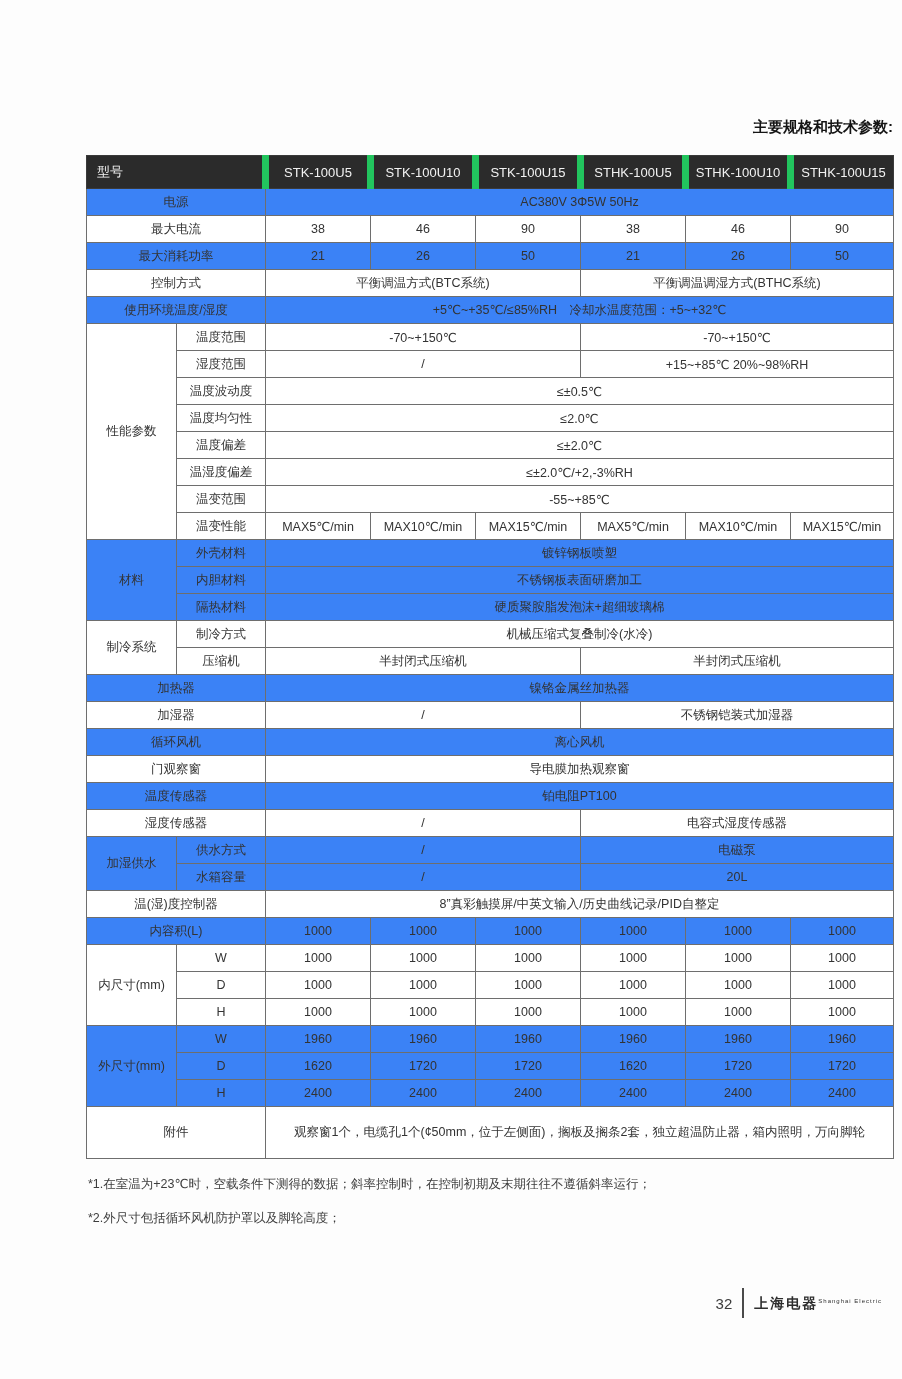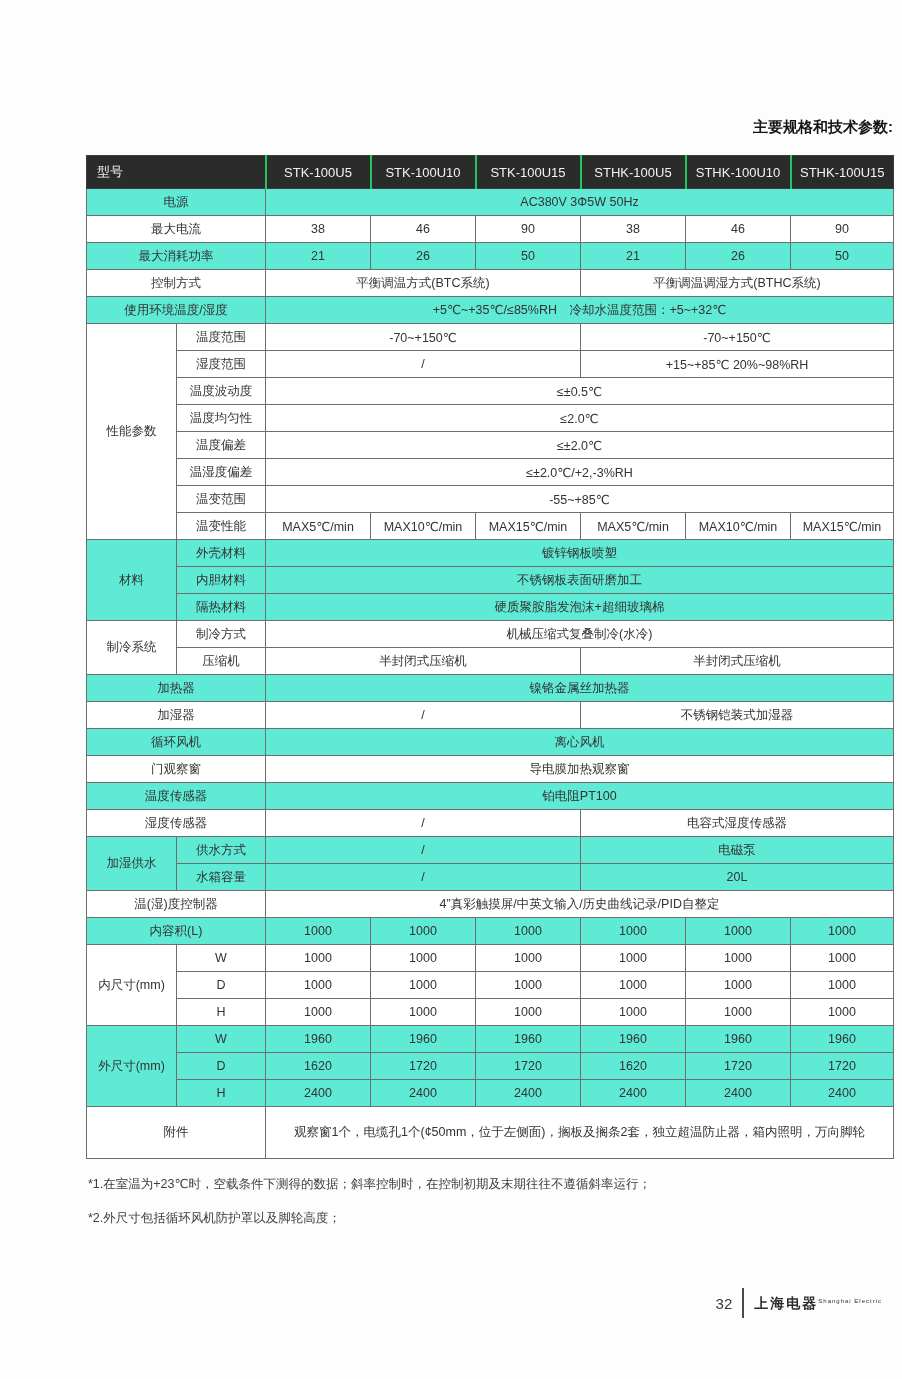--- a/index.html
+++ b/index.html
@@ -22,27 +22,27 @@
     border-collapse:collapse;table-layout:fixed;width:807px;
     font-size:12.5px;color:#333;
   }
   table.spec tr{height:27px;}
   table.spec tr.hdr{height:33px;}
   table.spec th{
     background:#2b2b2b;color:#f2f2f2;font-weight:normal;font-size:13px;
     border:1px solid #3a3a3a;text-align:center;padding:2px 3px;
     overflow:hidden;white-space:nowrap;
   }
-  table.spec th + th{border-left:2px solid #22c55e;}
+  table.spec th + th{border-left:7px solid #22c55e;}
   table.spec th.h-lab{text-align:left;padding-left:10px;}
   table.spec td{
     border:1px solid #6e6e6e;text-align:center;padding:2px 4px;
     overflow:hidden;
   }
-  table.spec tr.b td{background:#5eead4;}
+  table.spec tr.b td{background:#3b82f6;}
   table.spec tr.w td{background:#ffffff;}
   td.lab{text-align:left;padding-left:10px;}
   td.sub{text-align:left;padding-left:10px;}
   td.subc{text-align:center;}
   td.vall{text-align:left;padding-left:10px;line-height:1.65;}
   .footnotes{
     position:absolute;left:88px;top:1176px;width:800px;
     font-size:12.5px;color:#3d3d3d;
   }
   .footnote-line{margin-bottom:17px;}
@@ -214,21 +214,21 @@
           <td colspan="3" class="val">/</td>
           <td colspan="3" class="val">电磁泵</td>
         </tr>
         <tr class="b">
           <td class="sub">水箱容量</td>
           <td colspan="3" class="val">/</td>
           <td colspan="3" class="val">20L</td>
         </tr>
         <tr class="w">
           <td colspan="2" class="lab">温(湿)度控制器</td>
-          <td colspan="6" class="val">4”真彩触摸屏/中英文输入/历史曲线记录/PID自整定</td>
+          <td colspan="6" class="val">8”真彩触摸屏/中英文输入/历史曲线记录/PID自整定</td>
         </tr>
         <tr class="b">
           <td colspan="2" class="lab">内容积(L)</td>
           <td class="val">1000</td>
           <td class="val">1000</td>
           <td class="val">1000</td>
           <td class="val">1000</td>
           <td class="val">1000</td>
           <td class="val">1000</td>
         </tr>

